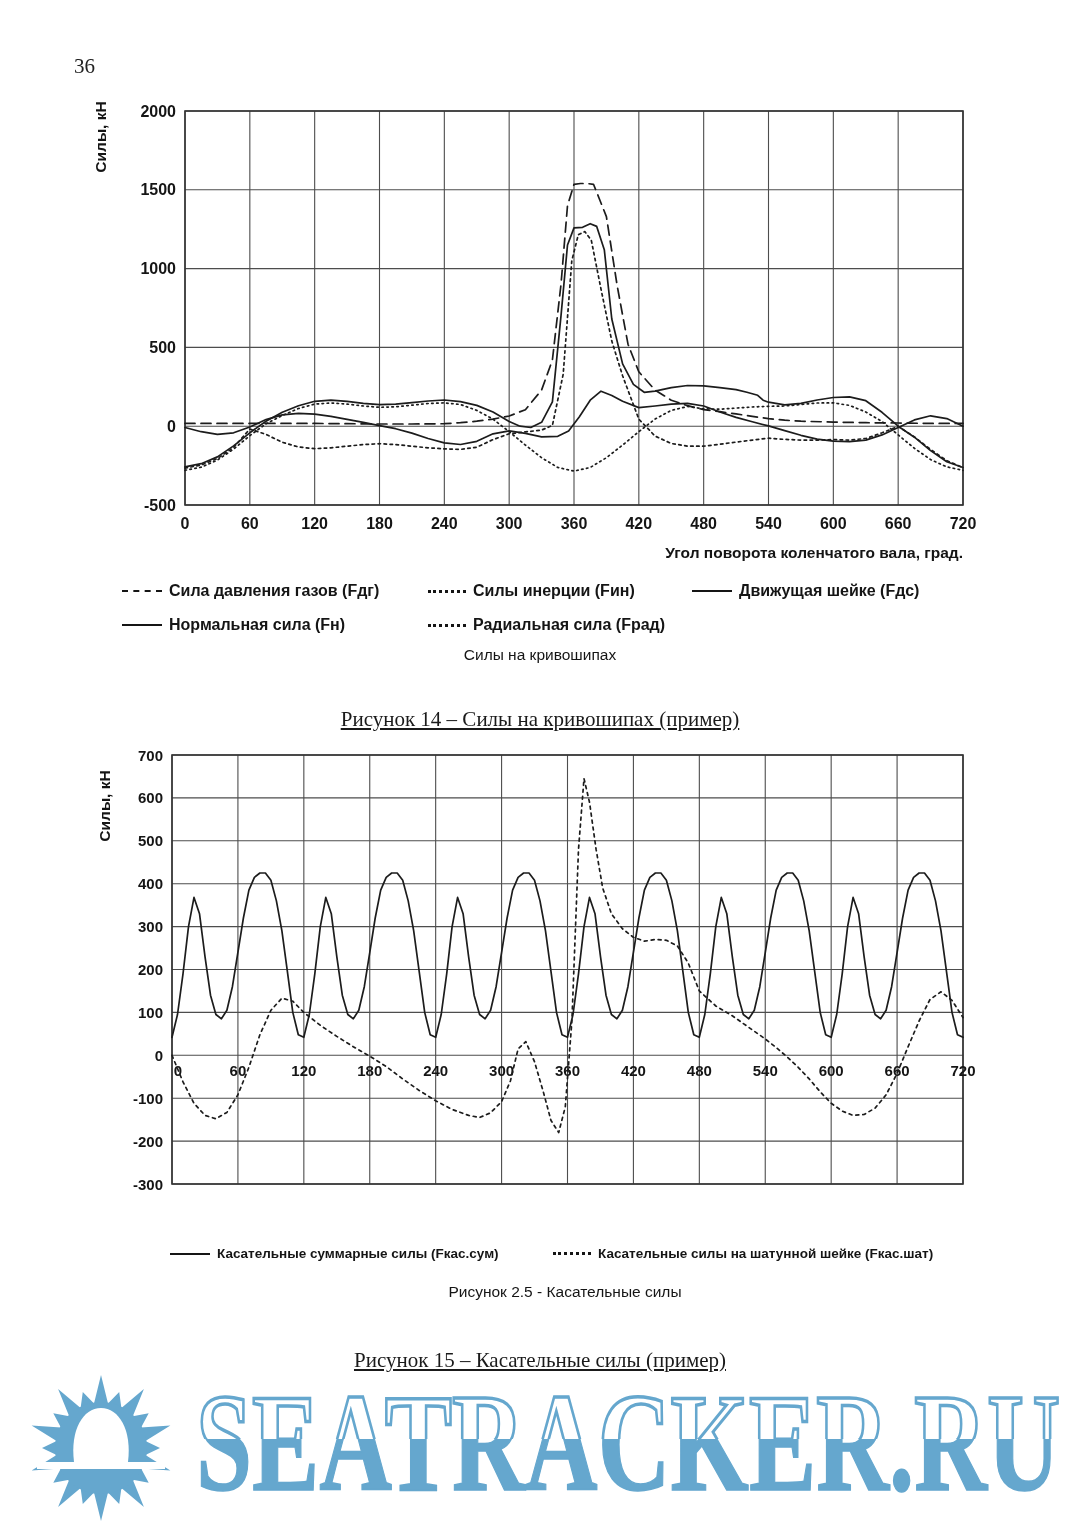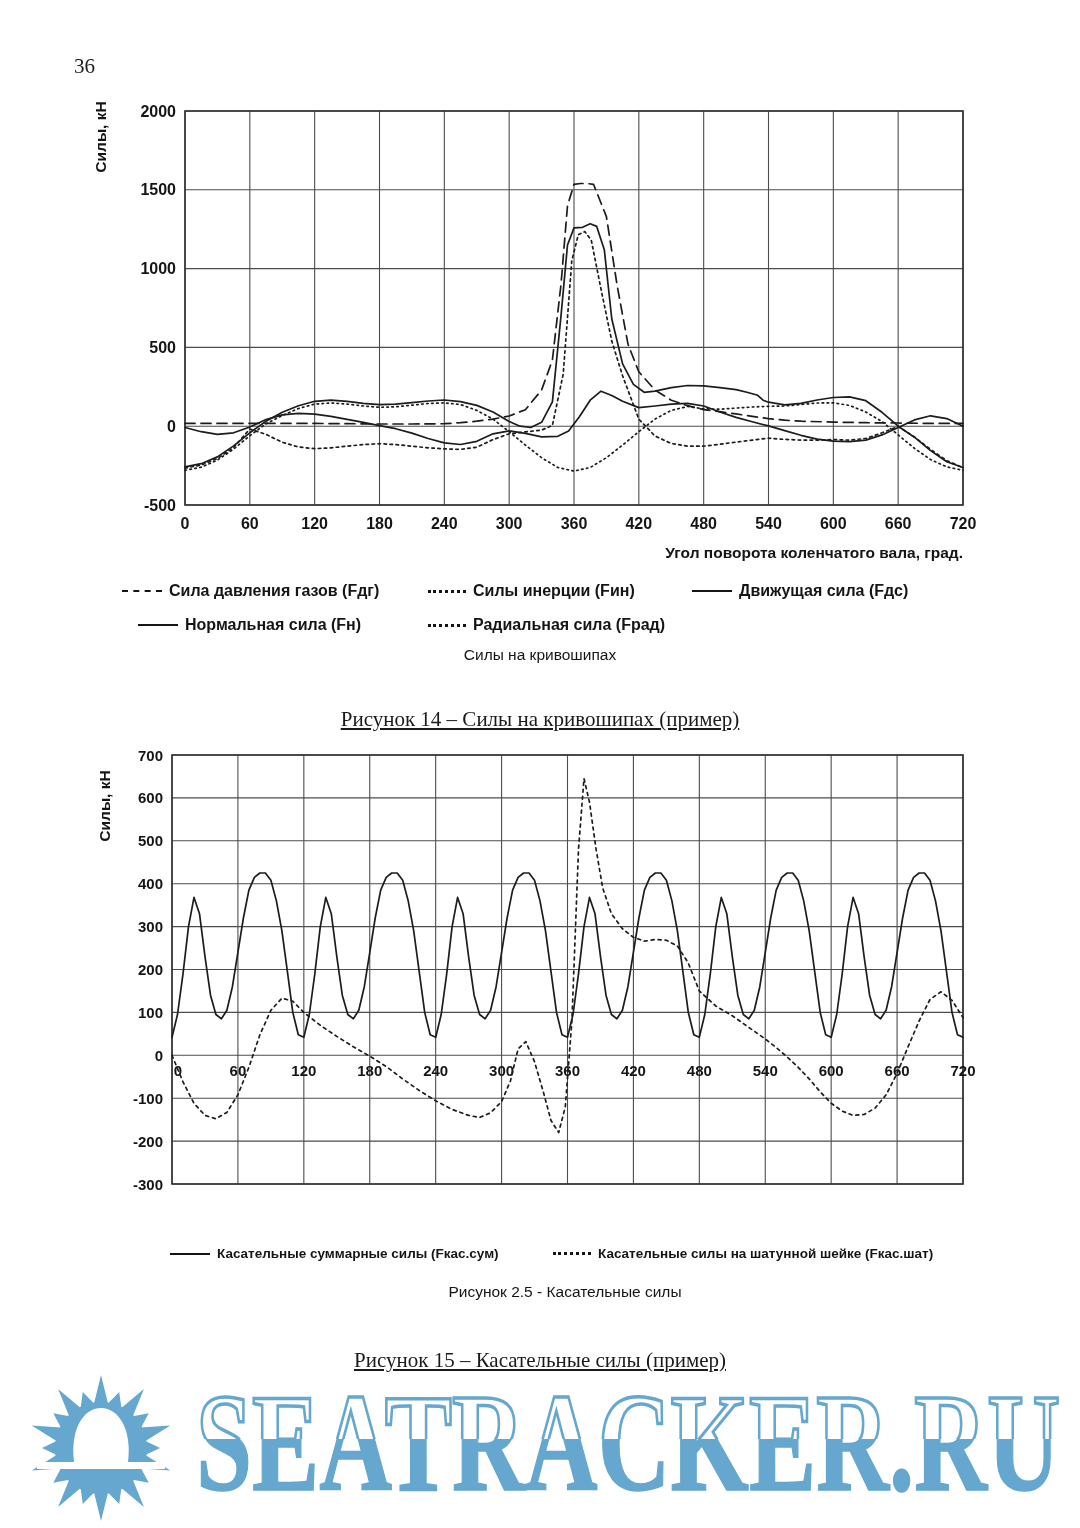--- a/index.html
+++ b/index.html
@@ -92,23 +92,23 @@
       <div class="legend-item" style="left: 32px; top: 0px;">
         <span class="sw dashed"></span>
         <span class="lbl">Сила давления газов (Fдг)</span>
       </div>
       <div class="legend-item" style="left: 338px; top: 0px;">
         <span class="sw dotted-fine"></span>
         <span class="lbl">Силы инерции (Fин)</span>
       </div>
       <div class="legend-item" style="left: 602px; top: 0px;">
         <span class="sw solid"></span>
-        <span class="lbl">Движущая сила (Fдс)</span>
-      </div>
-      <div class="legend-item" style="left: 48px; top: 34px;">
+        <span class="lbl">Движущая шейке (Fдс)</span>
+      </div>
+      <div class="legend-item" style="left: 32px; top: 34px;">
         <span class="sw solid"></span>
         <span class="lbl">Нормальная сила (Fн)</span>
       </div>
       <div class="legend-item" style="left: 338px; top: 34px; justify-content: space-between;">
         <span class="sw dotted"></span>
         <span class="lbl">Радиальная сила (Fрад)</span>
       </div>
     </div>
 
   <div id="title1" class="chart-title">Силы на кривошипах</div>

